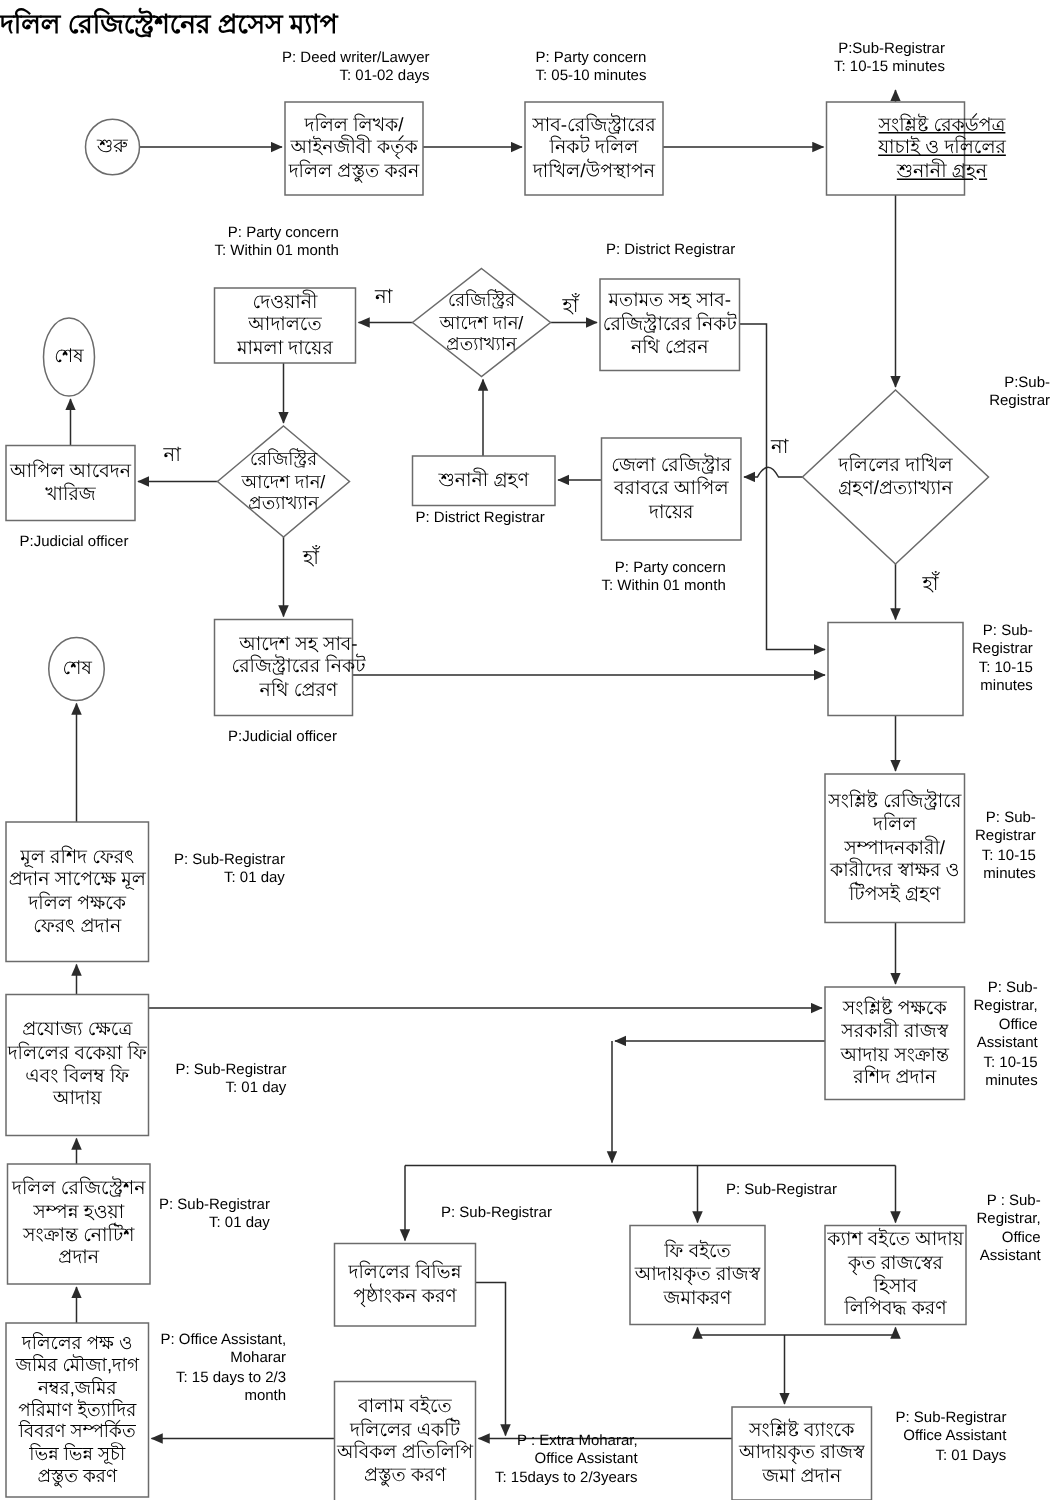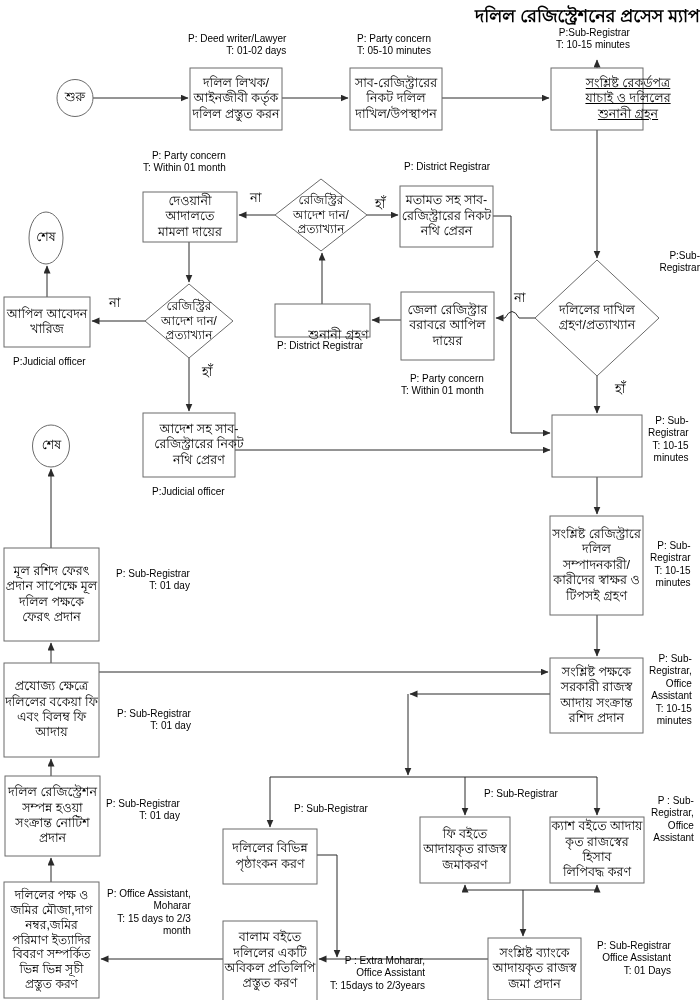--- a/index.html
+++ b/index.html
@@ -1,18 +1,18 @@
 <!DOCTYPE html>
 <html><head>
 <meta charset="utf-8">
 <style>
   html,body{margin:0;padding:0;background:#fff;}
   .stage{position:relative;width:700px;height:1000px;background:#fff;
          font-family:"Liberation Sans",sans-serif;color:#000;overflow:hidden;}
-  .title{position:absolute;left:0;top:3px;width:700px;text-align:right;
+  .title{position:absolute;left:0;top:3px;width:700px;text-align:left;
          font-size:17.5px;font-weight:bold;}
   svg.canvas{position:absolute;left:0;top:0;}
   .node{position:absolute;display:flex;align-items:center;justify-content:center;
         text-align:center;white-space:pre-line;font-size:12.6px;line-height:1.22;}
   .note{position:absolute;white-space:pre-line;font-size:10px;line-height:1.24;text-align:right;}
   .yn{position:absolute;font-size:13px;}
   .shape{fill:#fff;stroke:#6b6b6b;stroke-width:1;}
   .edge{fill:none;stroke:#2b2b2b;stroke-width:1;}
 </style>
 </head>
@@ -114,21 +114,21 @@
 মামলা দায়ের</div>
   <div class="node" style="left:401px;top:187px;width:91px;height:59px;">মতামত সহ সাব-
 রেজিস্ট্রারের নিকট
 নথি প্রেরন</div>
   <div class="node" style="left:29px;top:212px;width:34px;height:52px;">শেষ</div>
   <div class="node" style="left:5px;top:298px;width:84px;height:48px;">আপিল আবেদন
 খারিজ</div>
   <div class="node" style="left:145px;top:291px;width:88px;height:60px;font-size:12px;">রেজিস্ট্রির
 আদেশ দান/
 প্রত্যাখ্যান</div>
-  <div class="node" style="left:276px;top:320px;width:93px;height:31px;padding-left:16px;">শুনানী গ্রহণ</div>
+  <div class="node" style="left:276px;top:305px;width:93px;height:31px;">শুনানী গ্রহণ</div>
   <div class="node" style="left:540px;top:289px;width:114px;height:58px;">দলিলের দাখিল
 গ্রহণ/প্রত্যাখ্যান</div>
   <div class="node" style="left:402px;top:293px;width:91px;height:66px;">জেলা রেজিস্ট্রার
 বরাবরে আপিল
 দায়ের</div>
   <div class="node" style="left:144px;top:414px;width:110px;height:62px;border-radius:20px;">আদেশ সহ সাব-
 রেজিস্ট্রারের নিকট
 নথি প্রেরণ</div>
   <div class="node" style="left:33px;top:425px;width:37px;height:42px;">শেষ</div>
   <div class="node" style="left:551px;top:517px;width:91px;height:97px;">সংশ্লিষ্ট রেজিস্ট্রারে

